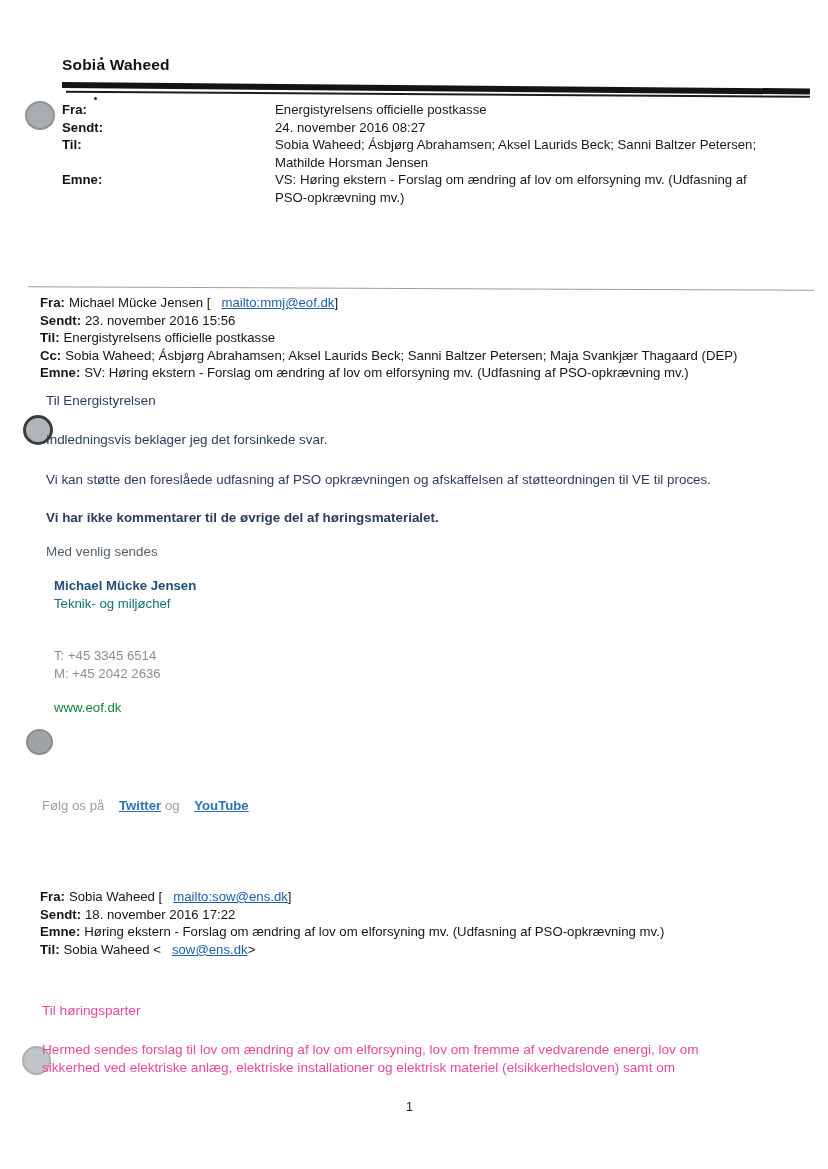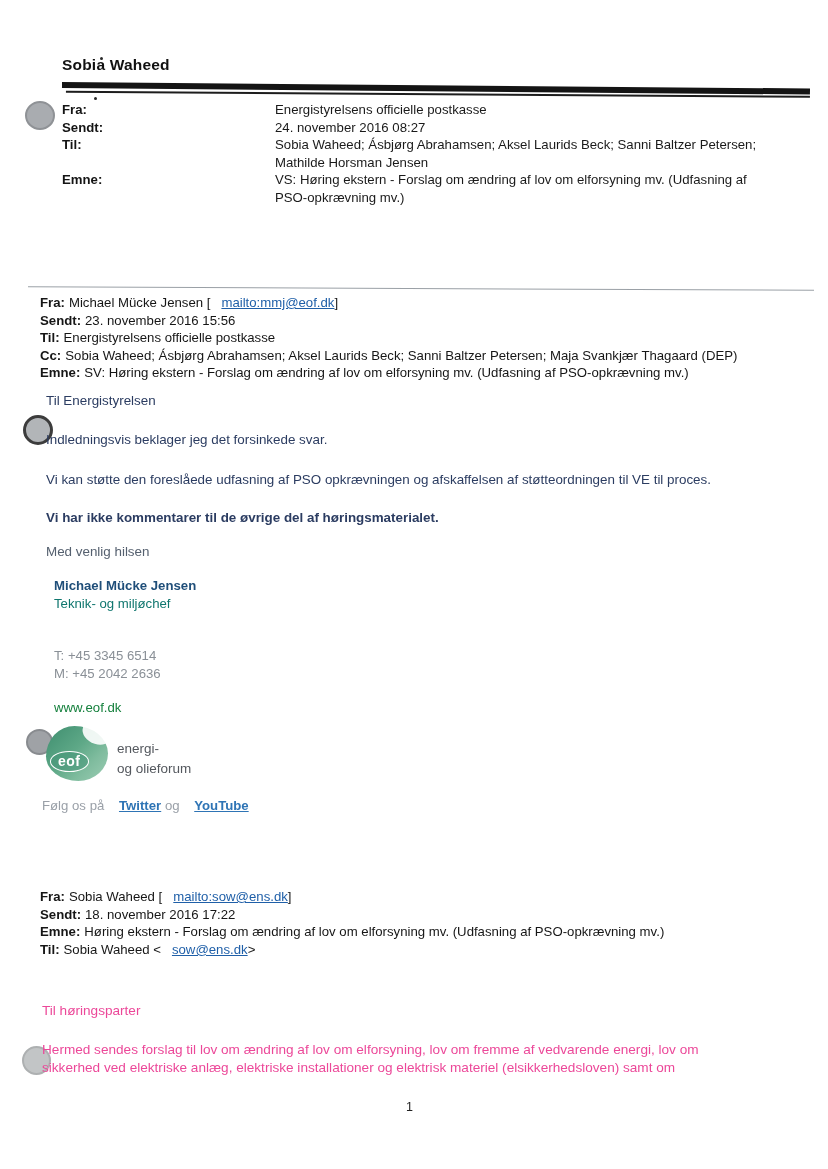--- a/index.html
+++ b/index.html
@@ -147,42 +147,33 @@
     <div>
       <span class="b">Emne:</span><span>SV: Høring ekstern - Forslag om ændring af lov om elforsyning mv. (Udfasning af PSO-opkrævning mv.)</span>
     </div>
   </div>
 
   <div class="body2">
     <p class="greeting">Til Energistyrelsen</p>
     <p class="p1">Indledningsvis beklager jeg det forsinkede svar.</p>
     <p class="p2">Vi kan støtte den foreslåede udfasning af PSO opkrævningen og afskaffelsen af støtteordningen til VE til proces.</p>
     <p class="p3">Vi har ikke kommentarer til de øvrige del af høringsmaterialet.</p>
-    <p class="closing">Med venlig hilsen</p>
+    <p class="closing">Med venlig sendes</p>
   </div>
 
   <div class="sig">
     <div class="name">Michael Mücke Jensen</div>
     <div class="job">Teknik- og miljøchef</div>
     <div class="phones">
       <div>T: +45 3345 6514</div>
       <div>M: +45 2042 2636</div>
     </div>
     <div class="web">www.eof.dk</div>
   </div>
 
-  <div class="logo-row">
-    <div class="logo-blob">
-      <span class="logo-eof">eof</span>
-    </div>
-    <div class="logo-text">
-      <div>energi-</div>
-      <div>og olieforum</div>
-    </div>
-  </div>
 
   <div class="social">
     <span>Følg os på </span><a class="link">Twitter</a><span> og </span><a class="link">YouTube</a>
   </div>
 
   <div class="hdr2" style="left:40px;top:888px;width:776px;">
     <div>
       <span class="b">Fra:</span><span>Sobia Waheed [</span><a class="link">mailto:sow@ens.dk</a><span>]</span>
     </div>
     <div>

